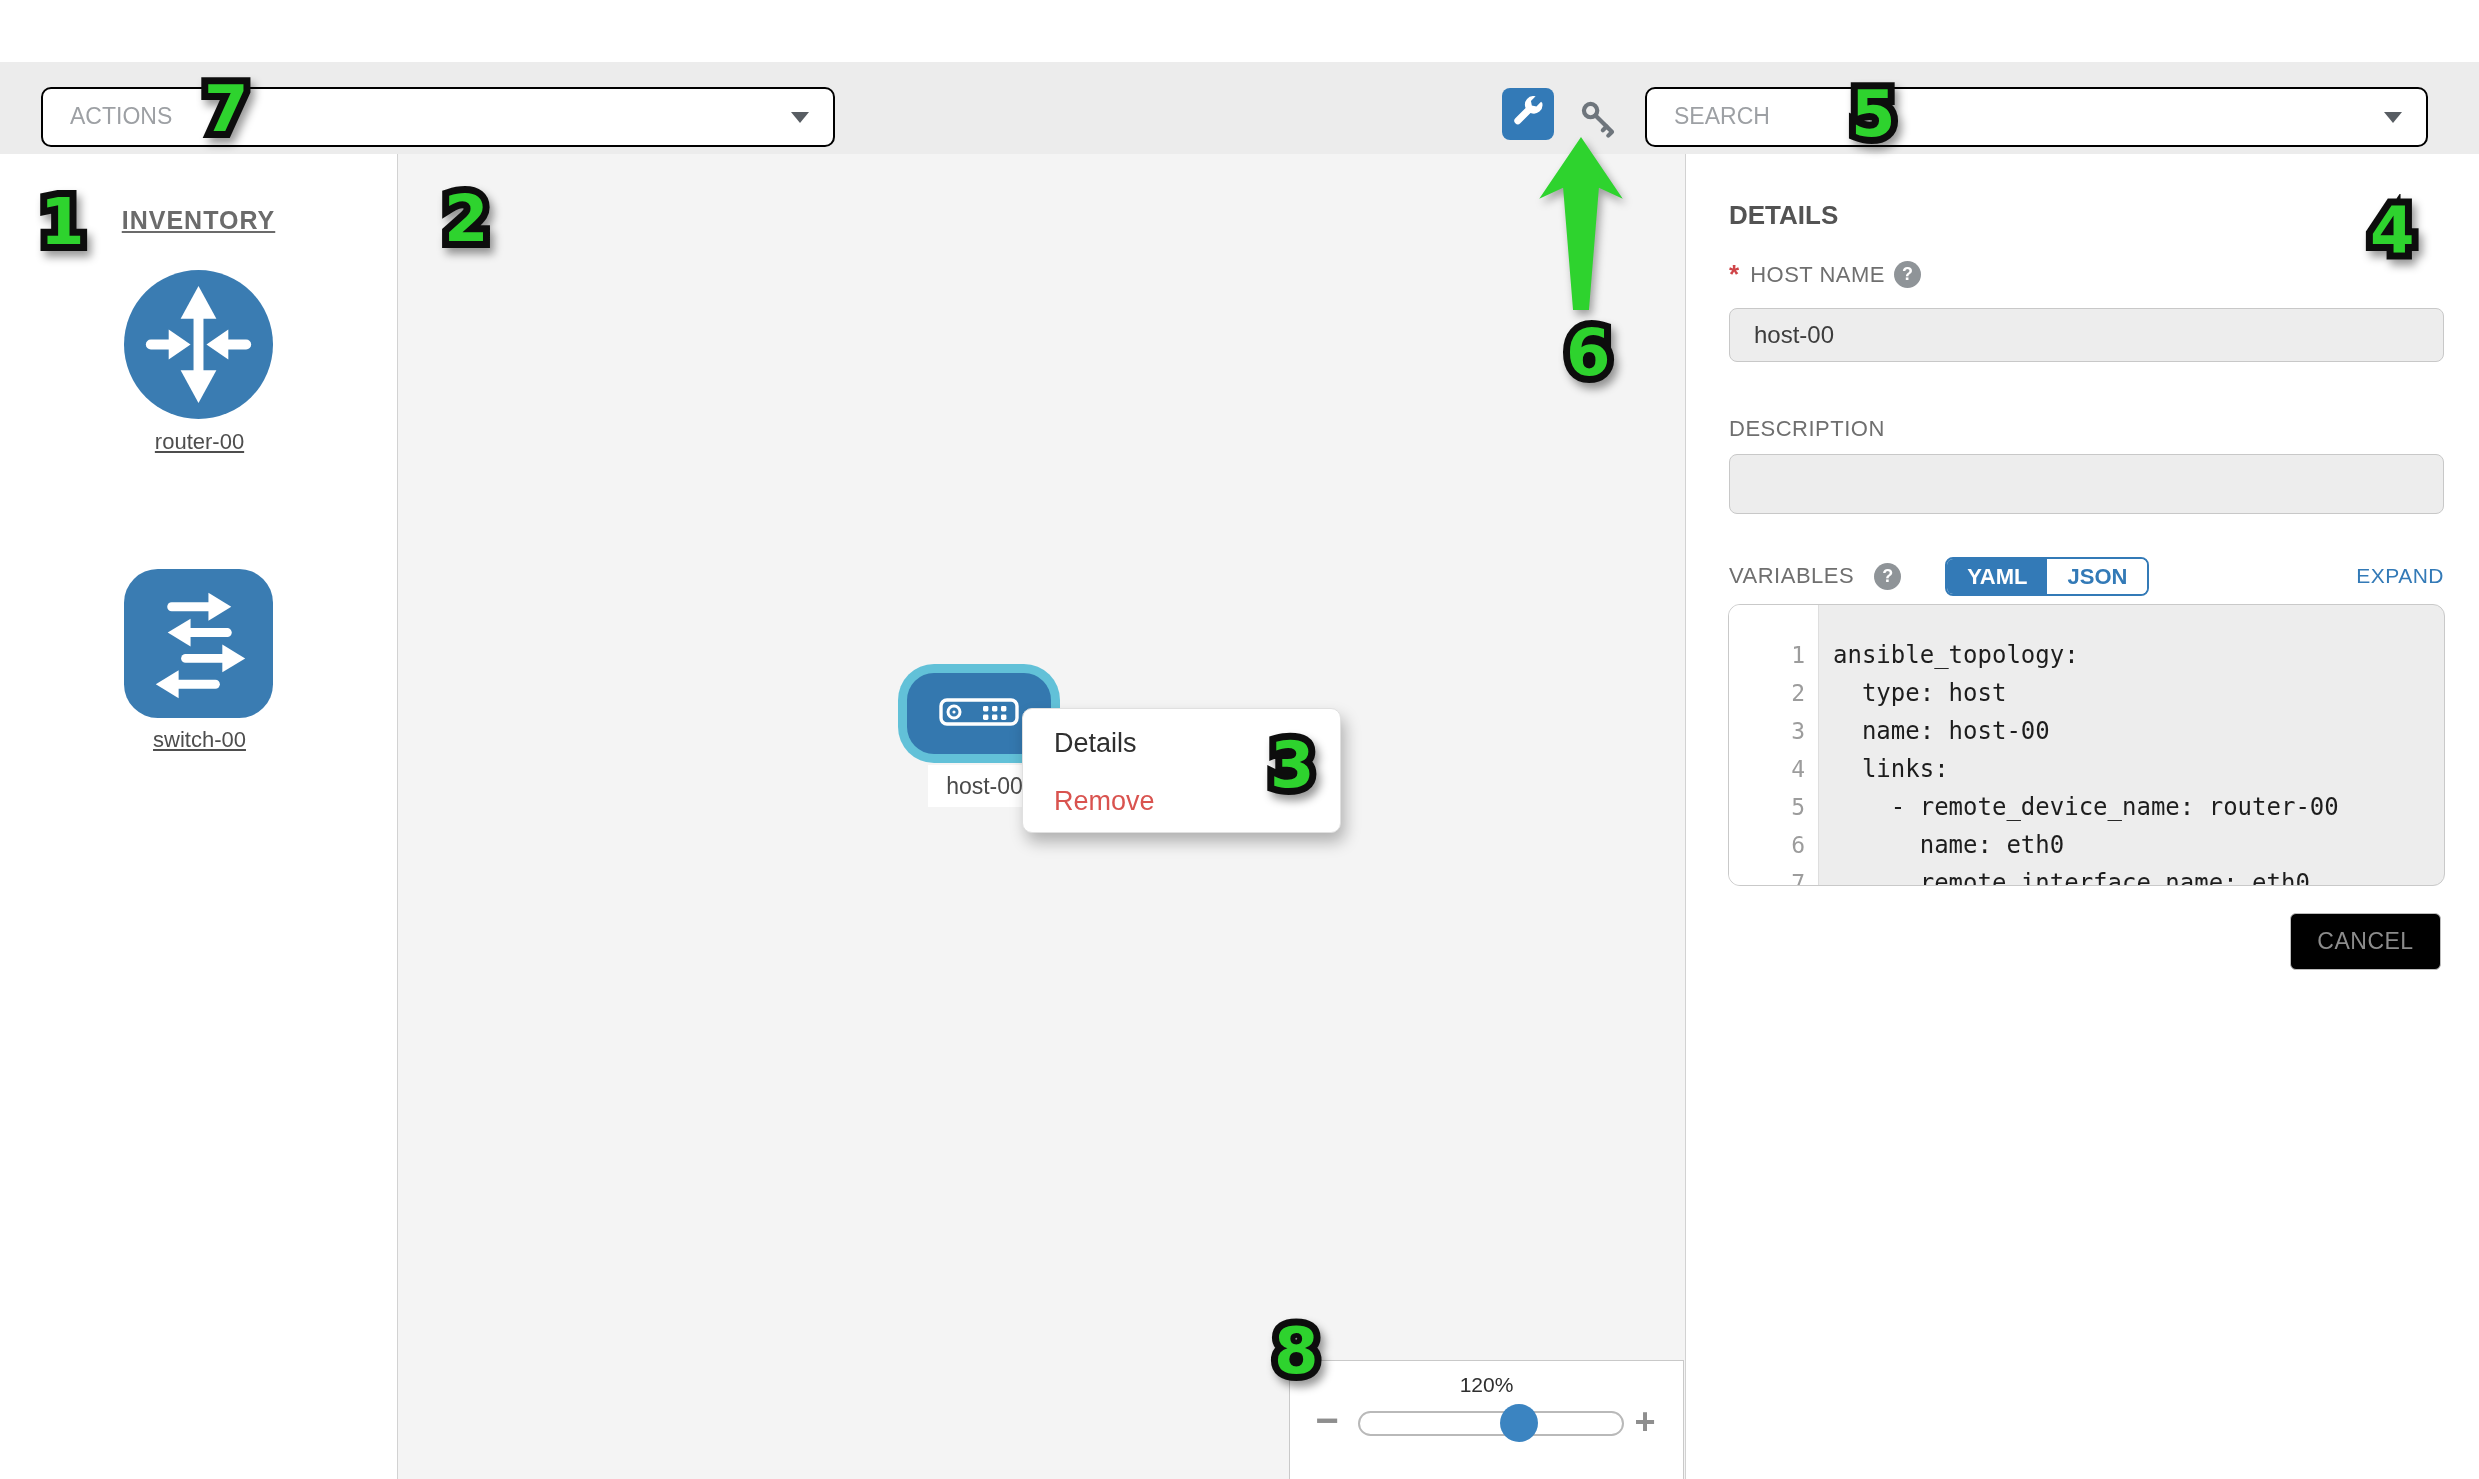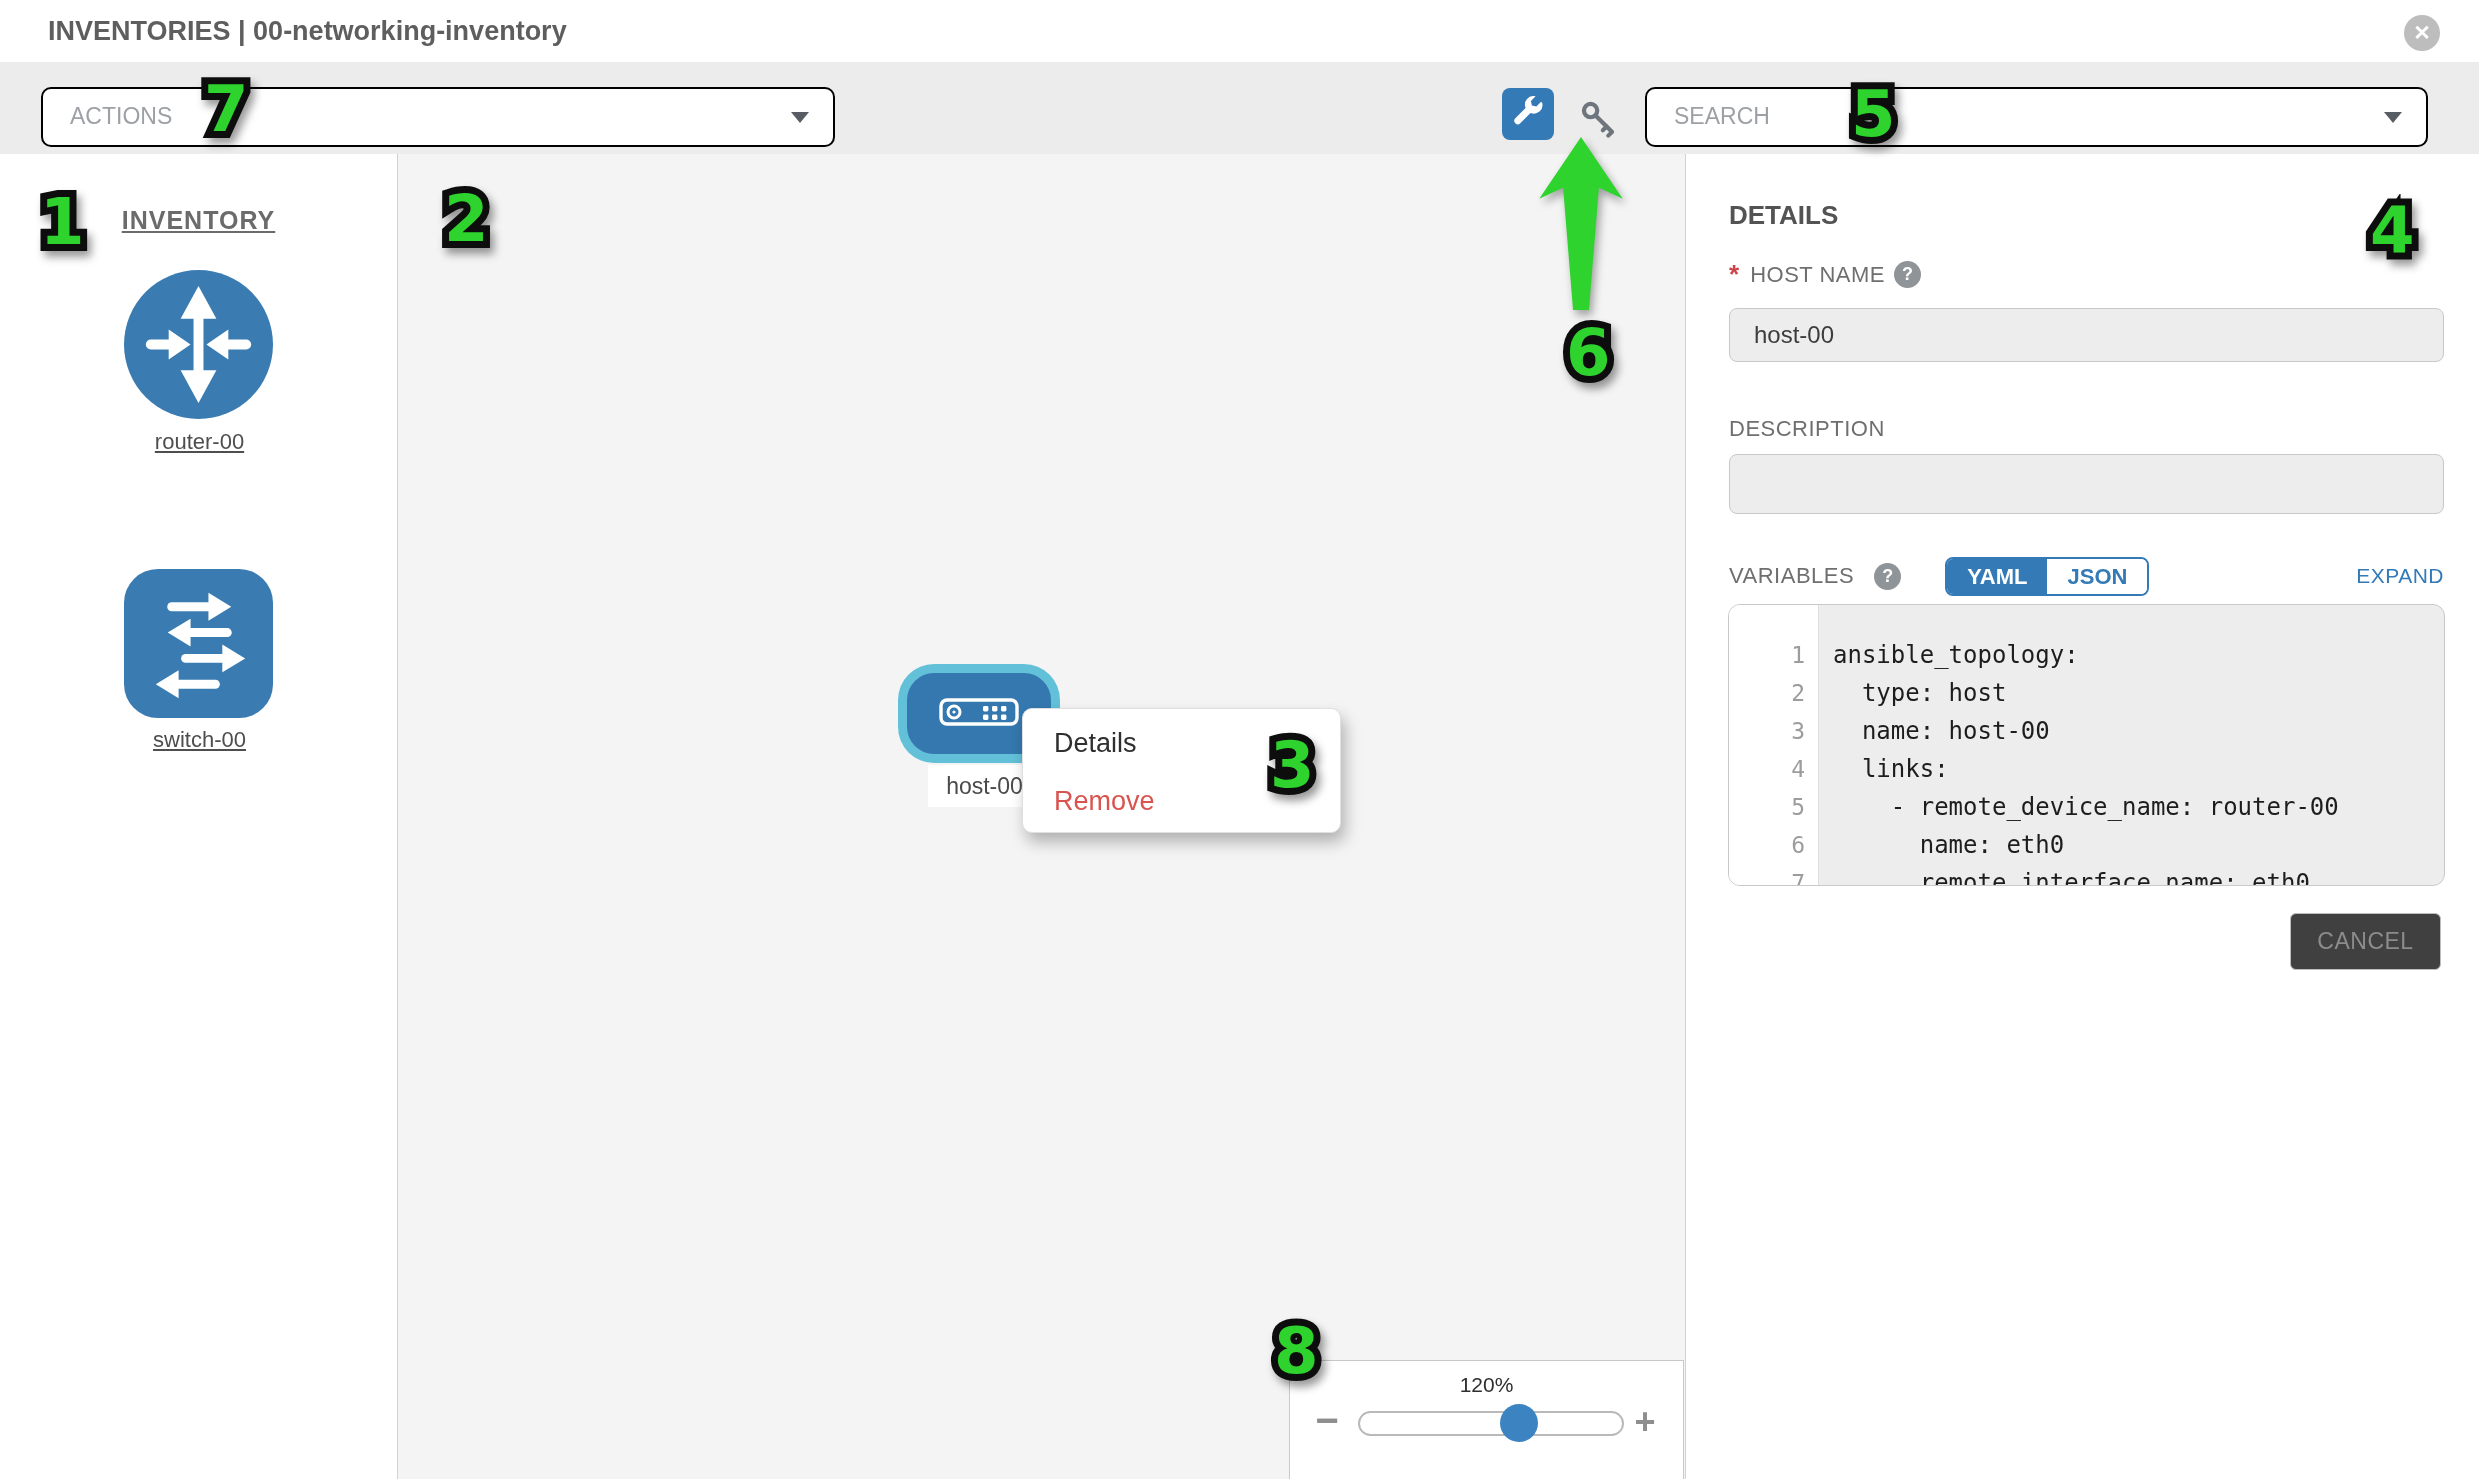--- a/index.html
+++ b/index.html
@@ -87,42 +87,38 @@
 
   .code-box{position:absolute;left:42px;top:450px;width:717px;height:282px;border:1px solid #c9c9c9;
             border-radius:12px;background:#ededed;overflow:hidden;box-sizing:border-box;}
   .gutter{position:absolute;left:0;top:0;bottom:0;width:90px;background:#fff;border-right:1px solid #dedede;
           box-sizing:border-box;padding-top:31px;}
   .gutter div{height:38px;line-height:38px;text-align:right;padding-right:13px;
               font-family:"DejaVu Sans Mono",monospace;font-size:23px;color:#9c9c9c;}
   .code-col{position:absolute;left:90px;top:0;right:0;bottom:0;padding:31px 0 0 14px;}
   .code-col div{height:38px;line-height:38px;white-space:pre;
                 font-family:"DejaVu Sans Mono",monospace;font-size:24px;color:#1d1d1d;}
-  .cancel-btn{position:absolute;left:604px;top:759px;width:151px;height:57px;background:#404040;
+  .cancel-btn{position:absolute;left:604px;top:759px;width:151px;height:57px;background:#000000;
               border:1px solid #bdbdbd;border-radius:6px;font-size:23px;color:#8c8c8c;text-align:center;
               line-height:55px;letter-spacing:0.5px;box-sizing:border-box;cursor:pointer;}
 
   
   .num{position:absolute;z-index:60;font-family:"DejaVu Sans",sans-serif;font-weight:800;
        font-size:64px;line-height:68px;color:#2ed32e;
        filter:drop-shadow(4px 6px 4px rgba(0,0,0,.40));}
   .num::before{content:attr(data-n);position:absolute;left:0;top:0;z-index:-1;color:#0d0d0d;
                -webkit-text-stroke:14px #0d0d0d;}
   .arrow6{position:absolute;left:1535px;top:135px;z-index:60;
           filter:drop-shadow(3px 5px 4px rgba(0,0,0,.35));}
 </style>
 </head>
 <body>
 
 <div class="screen">
 
-  <div class="app-header">
-    <div class="app-title">INVENTORIES | 00-networking-inventory</div>
-    <div class="close-btn">✕</div>
-  </div>
 
   <div class="toolbar">
     <div class="dropdown dd-actions">
       <span class="dd-text">ACTIONS</span>
       <span class="dd-caret"></span>
     </div>
     <div class="wrench-btn">
       <span>
         <svg width="32" height="32" viewBox="0 0 24 24">
             <path fill="#ffffff" d="M22.7 5.2a6.5 6.5 0 0 1-8.8 7.5L6.2 20.4a2.6 2.6 0 0 1-3.7-3.7l7.7-7.7a6.5 6.5 0 0 1 7.5-8.8l-3.5 3.5.7 3.4 3.4.7 3.5-3.5z"></path>

